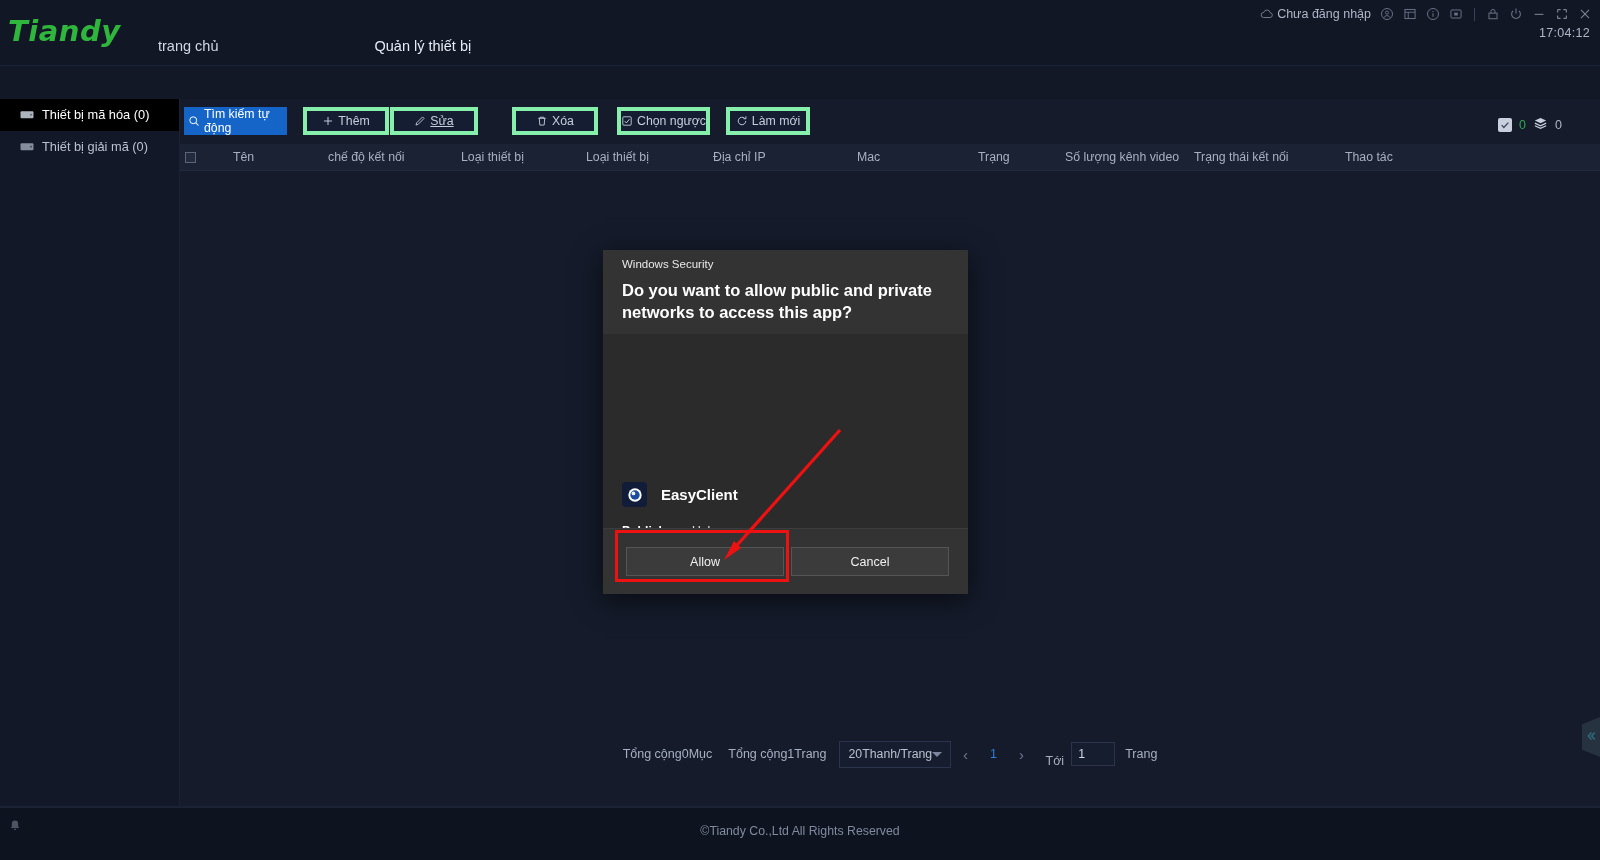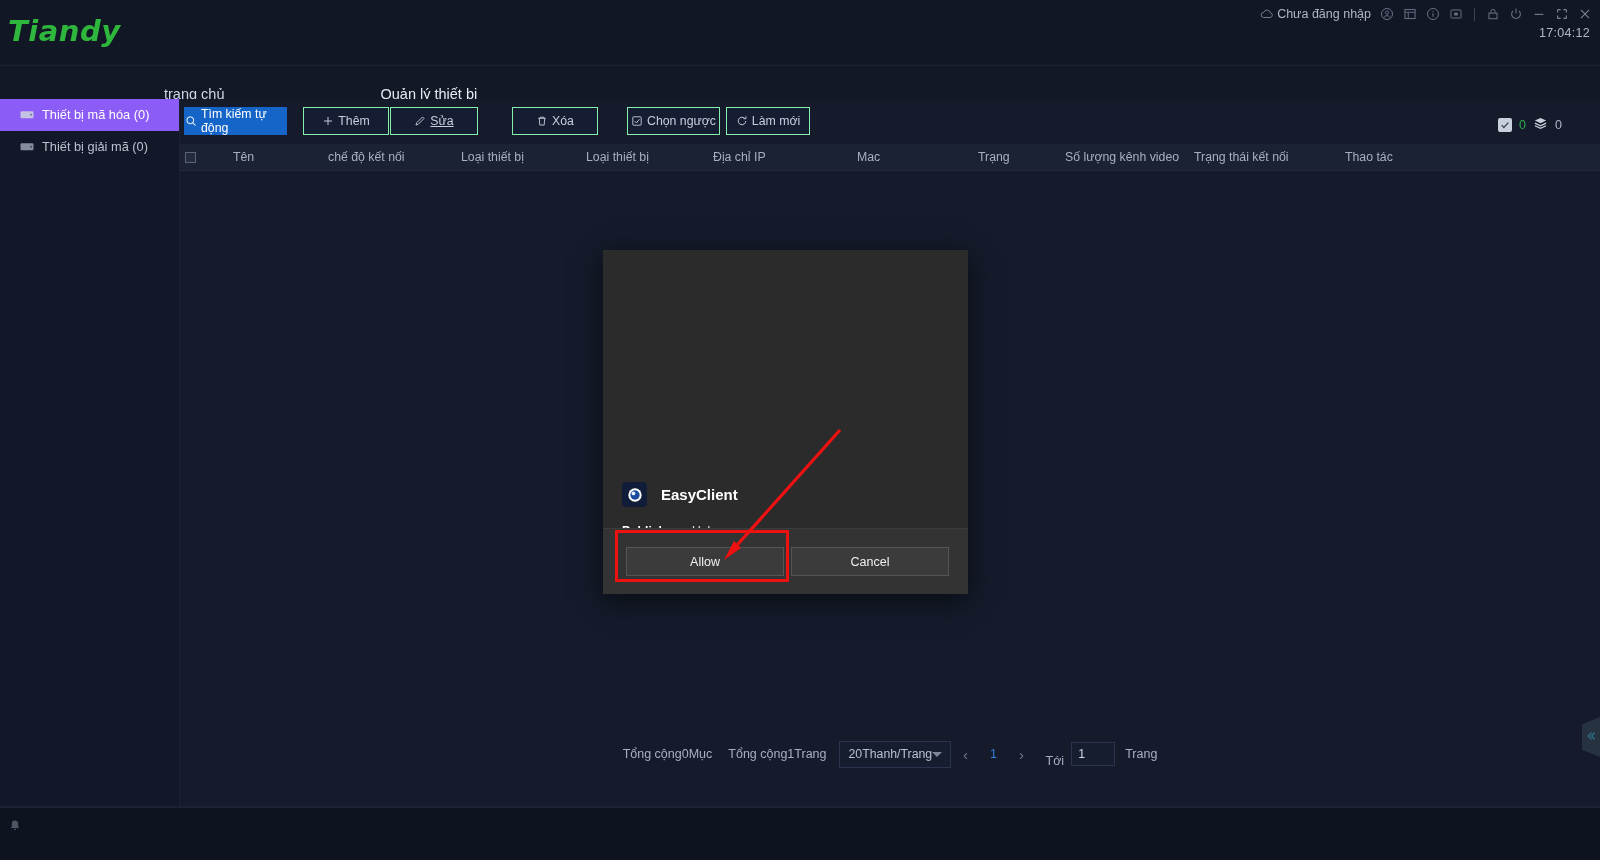--- a/index.html
+++ b/index.html
@@ -16,21 +16,21 @@
     position: absolute; left: 0; top: 0; width: 1600px; height: 66px;
     background: #121726;
     border-bottom: 1px solid #1c2336;
   }
   .logo {
     position: absolute; left: 8px; top: 14px;
     font-size: 29px; font-weight: bold; font-style: italic;
     color: #2fb63c; letter-spacing: 0.5px;
     font-family: "DejaVu Sans", sans-serif;
   }
-  .nav-main { position: absolute; left: 164px; top: 38px; display: flex; gap: 156px; margin-top: 48px; }
+  .nav-main { position: absolute; left: 158px; top: 38px; display: flex; gap: 156px; }
   .nav-main .nav-item {
     font-size: 14.5px; color: #cfd6e4; cursor: pointer; white-space: nowrap;
   }
   .nav-main .nav-item.active { color: #e6ebf5; }
 
   .sysbar {
     position: absolute; right: 8px; top: 7px;
     display: flex; align-items: center; gap: 9px;
     color: #8e97ab; font-size: 12.5px;
   }
@@ -69,47 +69,47 @@
   
   .sidebar {
     position: absolute; left: 0; top: 99px; width: 180px; height: 707px;
     background: #121827; border-right: 1px solid #1b2233;
   }
   .side-item {
     position: relative; height: 32px; line-height: 32px;
     padding-left: 20px; font-size: 12.8px; color: #b9c1d0;
     display: flex; align-items: center; gap: 8px; cursor: pointer;
   }
-  .side-item.active { background: #8b5cf6; color: #ffffff; }
+  .side-item.active { background: #000000; color: #ffffff; }
   .dev-icon { width: 14px; height: 10px; flex: 0 0 14px; opacity: .85; }
   .dev-icon svg { display: block; }
 
   
   .main {
     position: absolute; left: 180px; top: 99px;
     width: 1420px; height: 707px; background: #151b2b;
   }
 
   
   .toolbar {
     position: absolute; left: 0; top: 8px; height: 28px; width: 100%;
   }
   .tbtn {
     position: absolute; top: 0; height: 28px;
     display: flex; align-items: center; justify-content: center; gap: 4px;
     font-size: 12.3px; color: #c6cede; cursor: pointer;
-    border: 1px solid #86efac; background: #141d31;
+    border: 4px solid #86efac; background: #141d31;
   }
   .tbtn.primary { background: #1565c8; border-color: #1565c8; color: #fff; }
   .tbtn svg { display: block; }
   #tbtn0 { left: 4px;   width: 103px; }
   #tbtn1 { left: 123px; width: 86px; }
   #tbtn2 { left: 210px; width: 88px; text-decoration: underline; }
   #tbtn3 { left: 332px; width: 86px; }
-  #tbtn4 { left: 437px; width: 93px; margin-left: 10px; }
+  #tbtn4 { left: 437px; width: 93px; }
   #tbtn5 { left: 546px; width: 84px; }
 
   .counters {
     position: absolute; right: 38px; top: 9px;
     display: flex; align-items: center; gap: 7px; font-size: 12.5px;
   }
   .chk-icon { width: 14px; height: 14px; background: #c9d0dd; border-radius: 2px;
               display: flex; align-items: center; justify-content: center; }
   .cnt-green { color: #2fa84f; }
   .cnt-gray { color: #aeb6c6; }
@@ -451,23 +451,28 @@
   </div>
 
   <div class="footer">
     <div class="statusline"></div>
     <span class="bell">
       <svg viewBox="0 0 16 16">
           <path d="M8 1.8a3.6 3.6 0 0 1 3.6 3.6v3l1.2 2H3.2l1.2-2v-3A3.6 3.6 0 0 1 8 1.8z" fill="#9aa3b5"></path>
           <path d="M6.6 11.2a1.4 1.4 0 0 0 2.8 0" fill="#9aa3b5"></path>
         </svg>
     </span>
+    <div class="copy">©Tiandy Co.,Ltd All Rights Reserved</div>
   </div>
 
   <div class="dlg">
+    <div class="dlg-head">
+      <div class="dlg-apptitle">Windows Security</div>
+      <div class="dlg-title">Do you want to allow public and private networks to access this app?</div>
+    </div>
     <div class="dlg-body">
       <div class="dlg-approw">
         <span class="app-icon">
           <svg width="18" height="18" viewBox="0 0 20 20">
             <circle cx="10" cy="10" r="7.4" fill="#ffffff"></circle>
             <circle cx="10" cy="10" r="5.2" fill="#1b4b9c"></circle>
             <circle cx="8.3" cy="8.3" r="2.1" fill="#eaf2ff"></circle>
           </svg>
         </span>
         <span class="app-name">EasyClient</span>

